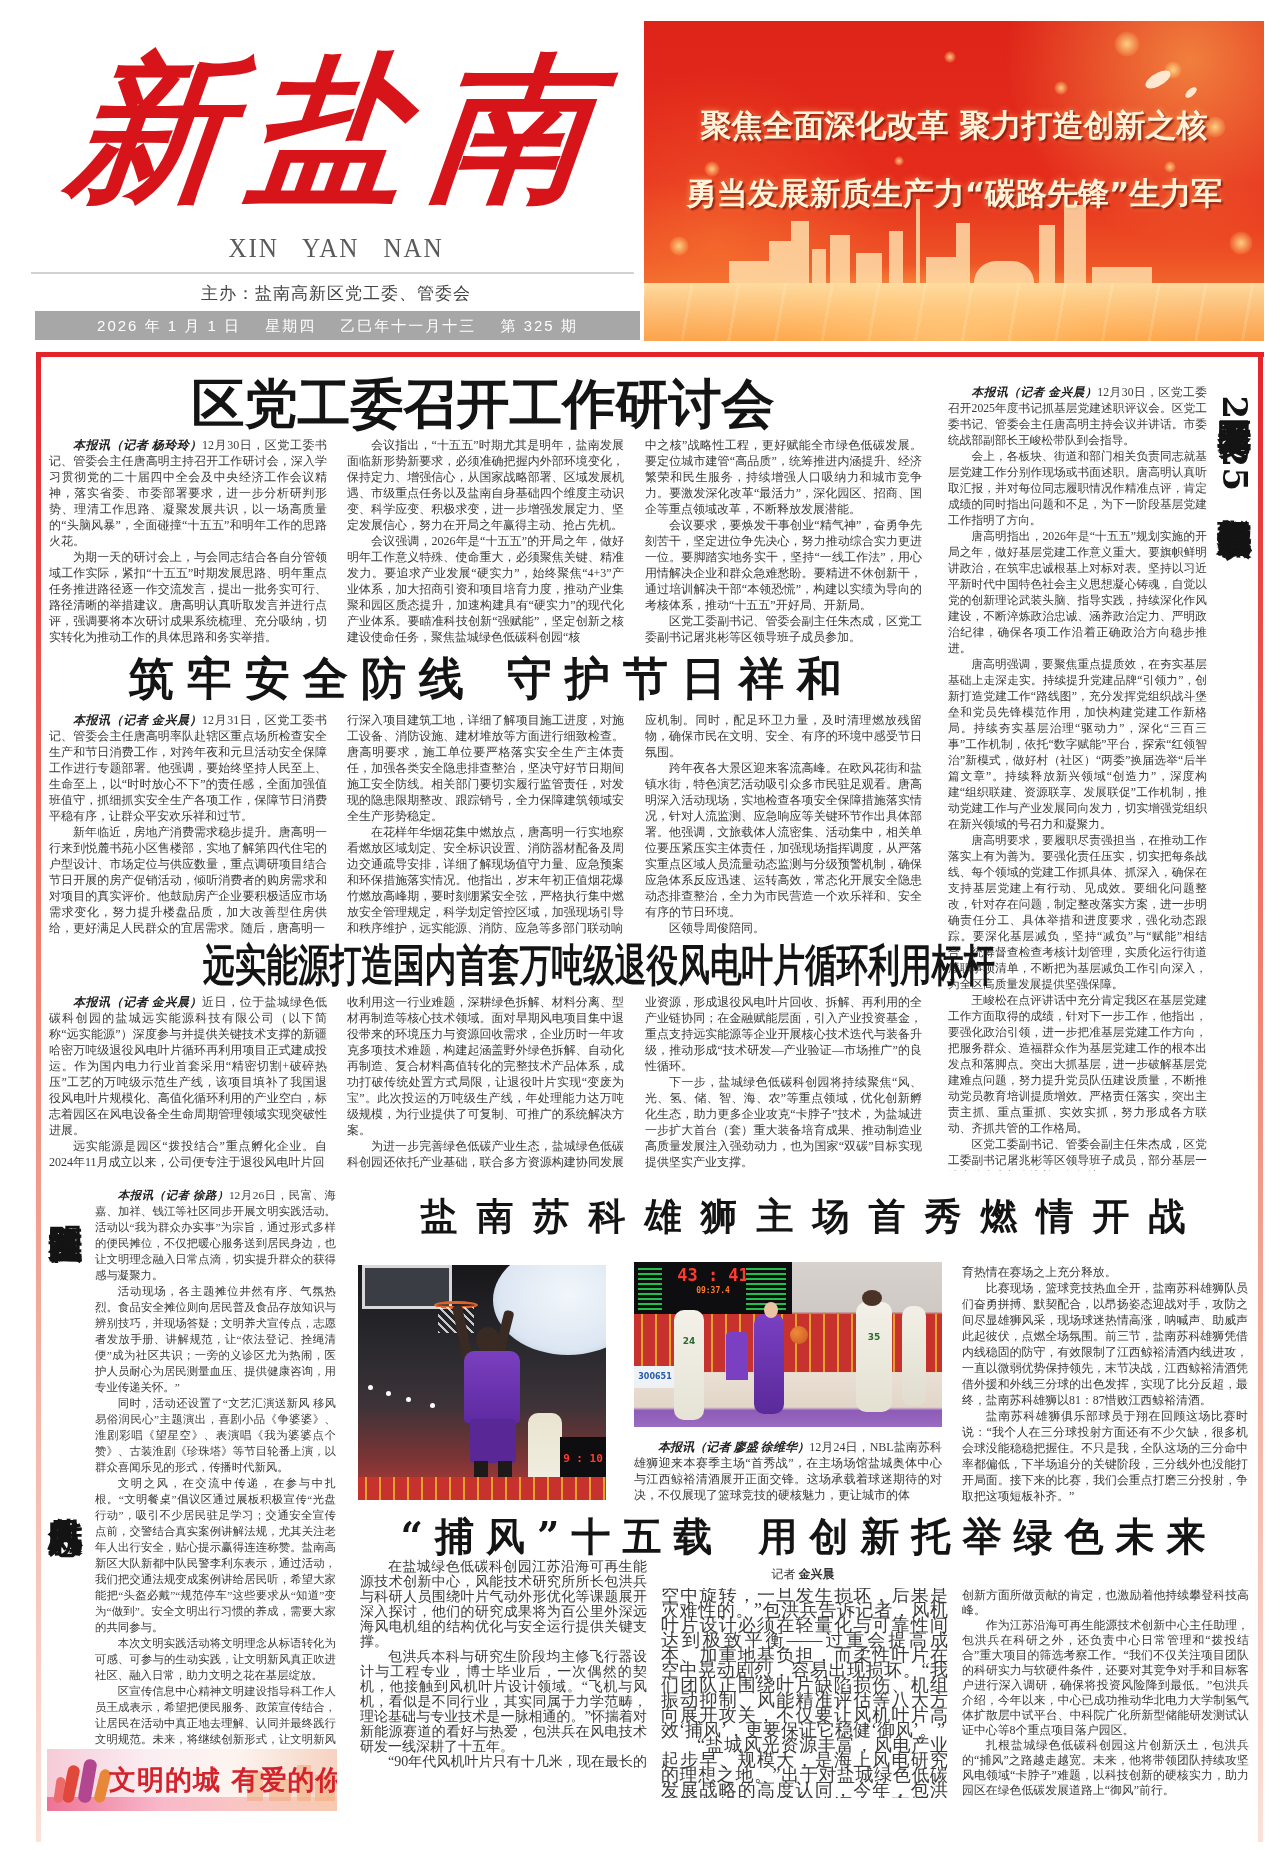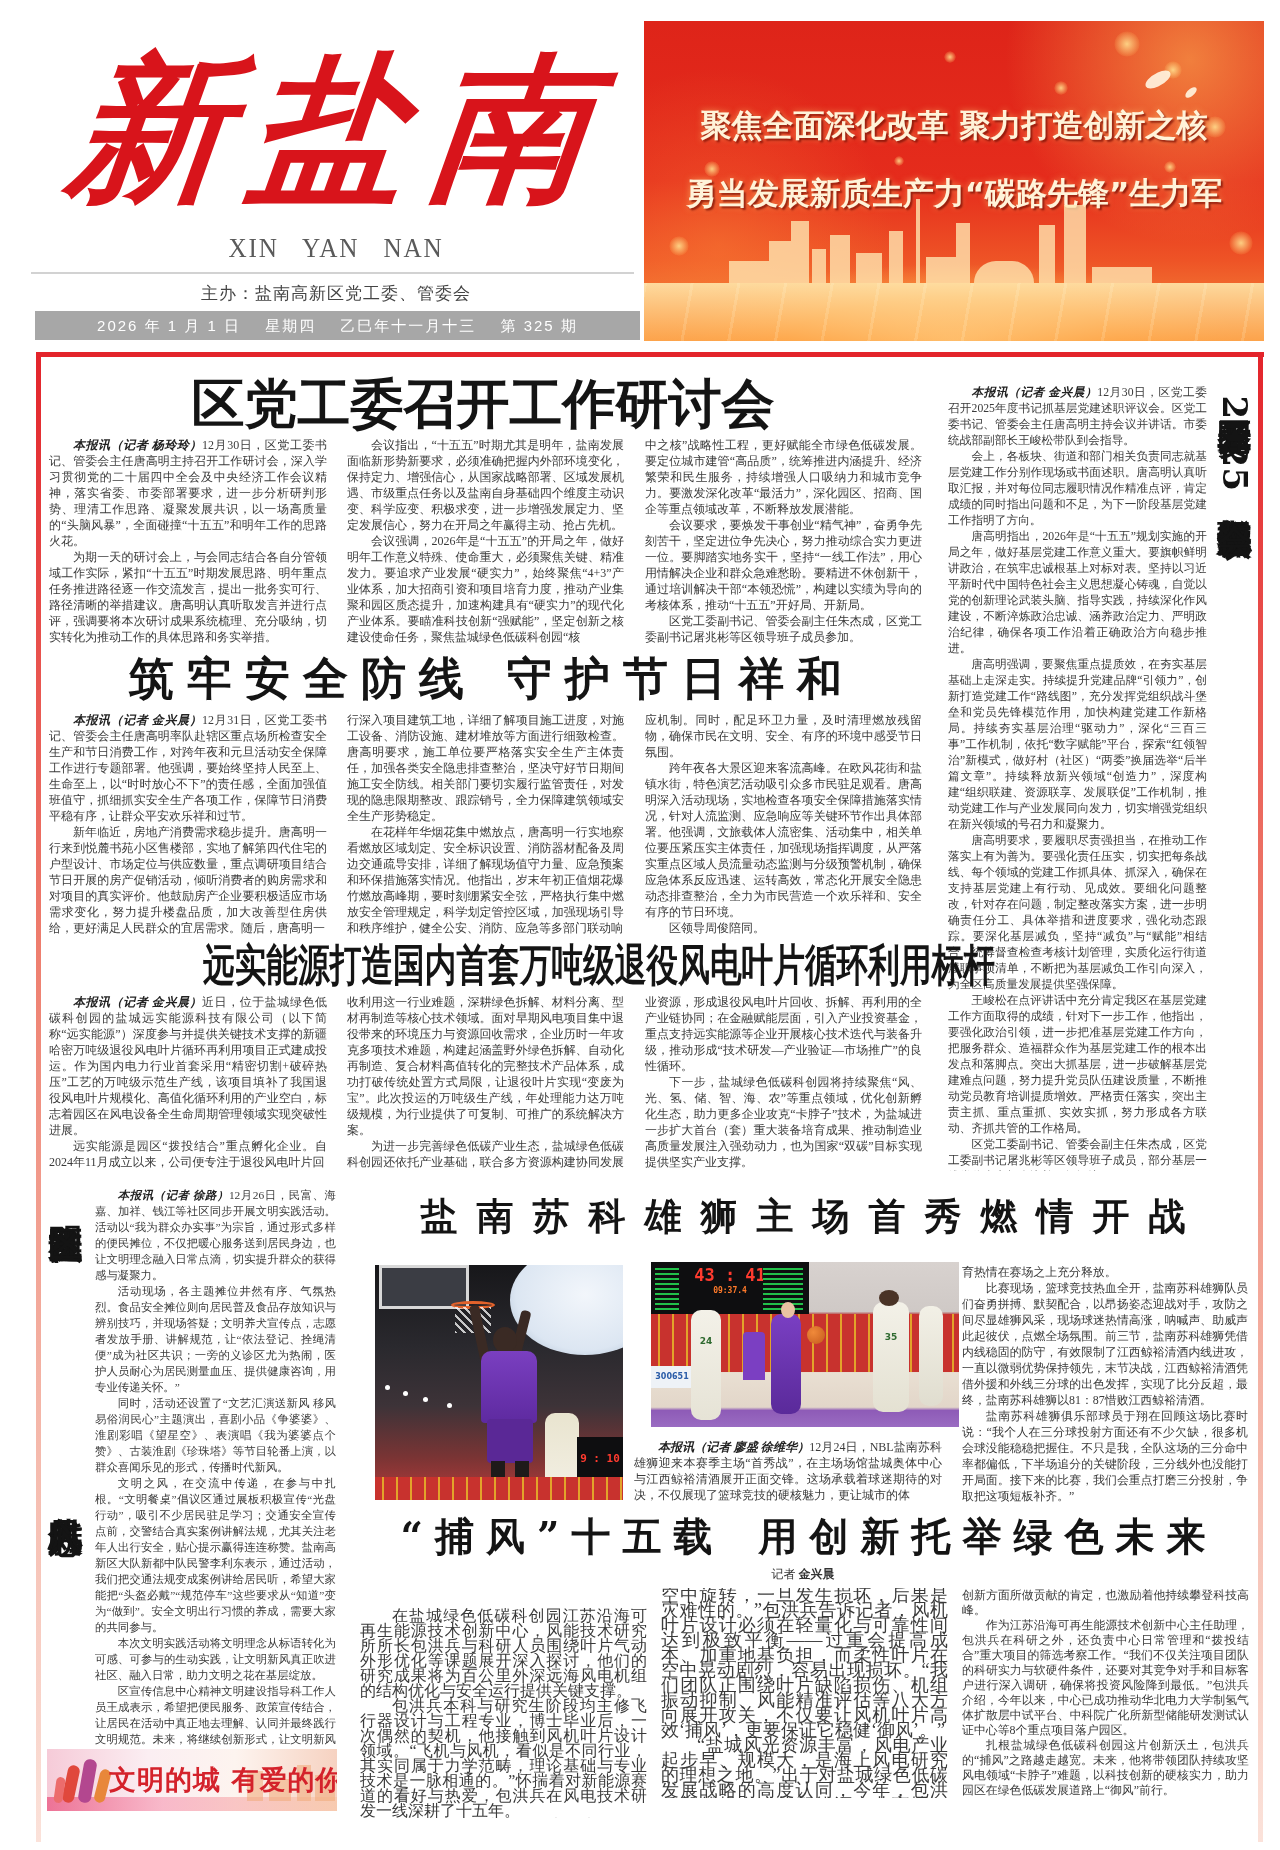--- a/index.html
+++ b/index.html
@@ -55,21 +55,21 @@
     .col .lead { font-weight: bold; font-style: italic; color: #222; }
     .headline { position: absolute; text-align: center; white-space: nowrap; color: var(--headline); cursor: pointer; }
     .h-sans { font-family: "DejaVu Sans", "Liberation Sans", sans-serif; font-weight: bold; }
     .h-serif { font-family: "DejaVu Serif", "Liberation Serif", serif; font-weight: 900; }
     .vtitle { position: absolute; writing-mode: vertical-rl; text-orientation: mixed; white-space: nowrap;
               font-family: "DejaVu Serif", "Liberation Serif", serif; font-weight: 900; color: var(--headline); cursor: pointer; }
     .byline { font-size: 12px; line-height: 16px; color: #333; text-align: center; }
     .byline b { font-weight: bold; }
 
     
-    .photo { position: absolute; overflow: hidden; margin-left: 17px; }
+    .photo { position: absolute; overflow: hidden; }
     .p1 { background: linear-gradient(180deg, #17171a 0%, #2a292e 35%, #3d3338 60%, #7a3434 82%, #b83a3a 100%); }
     .p2 { background: linear-gradient(180deg, #d8d2cf 0%, #cfc9c6 30%, #b43a38 32%, #c4443e 66%, #e9dfd2 67%, #e2d6c9 88%, #8e5bb7 90%, #9a6cc2 100%); }
     .shape { position: absolute; }
     .seats { background: repeating-linear-gradient(90deg, #c8322e 0 7px, #e2a32a 7px 9px, #c8322e 9px 14px),
                          repeating-linear-gradient(0deg, rgba(0,0,0,0.18) 0 2px, rgba(0,0,0,0) 2px 7px); }
     .scoreboard { background: #0e0e10; color: #ff3b2f; font-family: "DejaVu Sans Mono", "Liberation Mono", monospace; font-weight: bold; text-align: center; }
 
     
     .civ-banner { left: 47px; top: 1749px; width: 290px; height: 62px; overflow: hidden;
       background: linear-gradient(90deg, #f6cbd8 0%, #fbeef2 35%, #fdf4ef 65%, #f6d2c1 100%); }
@@ -157,21 +157,21 @@
 
   <div class="headline h-serif" style="left:49px;top:650px;width:873px;font-size:45px;line-height:58px;letter-spacing:13px;padding-left:13px;">
     <span>筑牢安全防线</span><span style="display:inline-block;width:30px;"></span><span>守护节日祥和</span>
   </div>
   <div class="col" style="left:49px;top:712px;width:278px;height:224px;">
       <p class="para"><span class="lead">本报讯（记者 金兴晨）</span>12月31日，区党工委书记、管委会主任唐高明率队赴辖区重点场所检查安全生产和节日消费工作，对跨年夜和元旦活动安全保障工作进行专题部署。他强调，要始终坚持人民至上、生命至上，以“时时放心不下”的责任感，全面加强值班值守，抓细抓实安全生产各项工作，保障节日消费平稳有序，让群众平安欢乐祥和过节。</p>
       <p class="para">新年临近，房地产消费需求稳步提升。唐高明一行来到悦麓书苑小区售楼部，实地了解第四代住宅的户型设计、市场定位与供应数量，重点调研项目结合节日开展的房产促销活动，倾听消费者的购房需求和对项目的真实评价。他鼓励房产企业要积极适应市场需求变化，努力提升楼盘品质，加大改善型住房供给，更好满足人民群众的宜居需求。随后，唐高明一</p>
     </div>
   <div class="col" style="left:347px;top:712px;width:277px;height:224px;">
       <p class="para cont">行深入项目建筑工地，详细了解项目施工进度，对施工设备、消防设施、建材堆放等方面进行细致检查。唐高明要求，施工单位要严格落实安全生产主体责任，加强各类安全隐患排查整治，坚决守好节日期间施工安全防线。相关部门要切实履行监管责任，对发现的隐患限期整改、跟踪销号，全力保障建筑领域安全生产形势稳定。</p>
-      <p class="para">在花样年华烟花集中燃放点，唐高明一行实地察看燃放区域划定、安全标识设置、消防器材配备及周边交通疏导安排，详细了解现场值守力量、应急预案和环保措施落实情况。他指出，岁末年初正值烟花爆竹燃放高峰期，要时刻绷紧安全弦，严格执行集中燃放安全管理规定，科学划定管控区域，加强现场引导和秩序维护，健全公安、消防、应急等多部门联动响</p>
+      <p class="para">在花样年华烟花集中燃放点，唐高明一行实地察看燃放区域划定、安全标识设置、消防器材配备及周边交通疏导安排，详细了解现场值守力量、应急预案和环保措施落实情况。他指出，岁末年初正值烟花爆竹燃放高峰期，要时刻绷紧安全弦，严格执行集中燃放安全管理规定，科学划定管控区域，加强现场引导和秩序维护，远实能源、消防、应急等多部门联动响</p>
     </div>
   <div class="col" style="left:645px;top:712px;width:277px;height:224px;">
       <p class="para cont">应机制。同时，配足环卫力量，及时清理燃放残留物，确保市民在文明、安全、有序的环境中感受节日氛围。</p>
       <p class="para">跨年夜各大景区迎来客流高峰。在欧风花街和盐镇水街，特色演艺活动吸引众多市民驻足观看。唐高明深入活动现场，实地检查各项安全保障措施落实情况，针对人流监测、应急响应等关键环节作出具体部署。他强调，文旅载体人流密集、活动集中，相关单位要压紧压实主体责任，加强现场指挥调度，从严落实重点区域人员流量动态监测与分级预警机制，确保应急体系反应迅速、运转高效，常态化开展安全隐患动态排查整治，全力为市民营造一个欢乐祥和、安全有序的节日环境。</p>
       <p class="para">区领导周俊陪同。</p>
     </div>
 
   <div class="headline h-serif" style="left:49px;top:937px;width:873px;height:56px;font-size:44px;line-height:56px;">
     <span style="display:inline-block;transform:scaleX(0.72);transform-origin:center;">远实能源打造国内首套万吨级退役风电叶片循环利用标杆</span>
   </div>
@@ -263,21 +263,21 @@
       <p class="para">盐南苏科雄狮俱乐部球员于翔在回顾这场比赛时说：“我个人在三分球投射方面还有不少欠缺，很多机会球没能稳稳把握住。不只是我，全队这场的三分命中率都偏低，下半场追分的关键阶段，三分线外也没能打开局面。接下来的比赛，我们会重点打磨三分投射，争取把这项短板补齐。”</p>
     </div>
 
   <div class="headline h-serif" style="left:358px;top:1510px;width:890px;font-size:39px;line-height:52px;letter-spacing:12px;padding-left:12px;">
     <span>“捕风”十五载</span><span style="display:inline-block;width:34px;"></span><span>用创新托举绿色未来</span>
   </div>
   <div class="abs byline" style="left:358px;top:1566px;width:890px;">
     <span>记者</span>
     <b>金兴晨</b>
   </div>
-  <div class="col" style="left:360px;top:1608px;width:287px;height:210px;font-size:16px;line-height:15px;">
+  <div class="col" style="left:360px;top:1559px;width:287px;height:210px;font-size:14px;line-height:15px;">
       <p class="para">在盐城绿色低碳科创园江苏沿海可再生能源技术创新中心，风能技术研究所所长包洪兵与科研人员围绕叶片气动外形优化等课题展开深入探讨，他们的研究成果将为百公里外深远海风电机组的结构优化与安全运行提供关键支撑。</p>
       <p class="para">包洪兵本科与研究生阶段均主修飞行器设计与工程专业，博士毕业后，一次偶然的契机，他接触到风机叶片设计领域。“飞机与风机，看似是不同行业，其实同属于力学范畴，理论基础与专业技术是一脉相通的。”怀揣着对新能源赛道的看好与热爱，包洪兵在风电技术研发一线深耕了十五年。</p>
       <p class="para">“90年代风机叶片只有十几米，现在最长的海上风机叶片达到153米，是百米高层住宅楼高度的1.5倍，转一圈扫过的面积相当于10个足球场。这样的庞然大物在</p>
     </div>
   <div class="col" style="left:661px;top:1588px;width:287px;height:210px;font-size:18px;line-height:15px;">
       <p class="para cont">空中旋转，一旦发生损坏，后果是灾难性的。”包洪兵告诉记者，风机叶片设计必须在轻量化与可靠性间达到极致平衡——过重会提高成本、加重地基负担，而柔性叶片在空中晃动剧烈，容易出现损坏。“我们团队正围绕叶片缺陷损伤、机组振动抑制、风能精准评估等八大方向展开攻关，不仅要让风机叶片高效‘捕风’，更要保证它稳健‘御风’。”</p>
       <p class="para">“盐城风光资源丰富，风电产业起步早、规模大，是海上风电研究的理想之地。”出于对盐城绿色低碳发展战略的高度认同，今年，包洪兵毅然投身这片新能源产业高地，希望用自己的专业积累为盐城海上风电产业的蓬勃发展贡献智慧与力量。11月，包洪兵入选2025盐城市“黄海明珠人才计划”重点人才工程项目，这既是对包洪兵及团队在推动风电技术</p>
     </div>
   <div class="col" style="left:962px;top:1588px;width:287px;height:210px;font-size:11.9px;line-height:15px;">
       <p class="para cont">创新方面所做贡献的肯定，也激励着他持续攀登科技高峰。</p>

